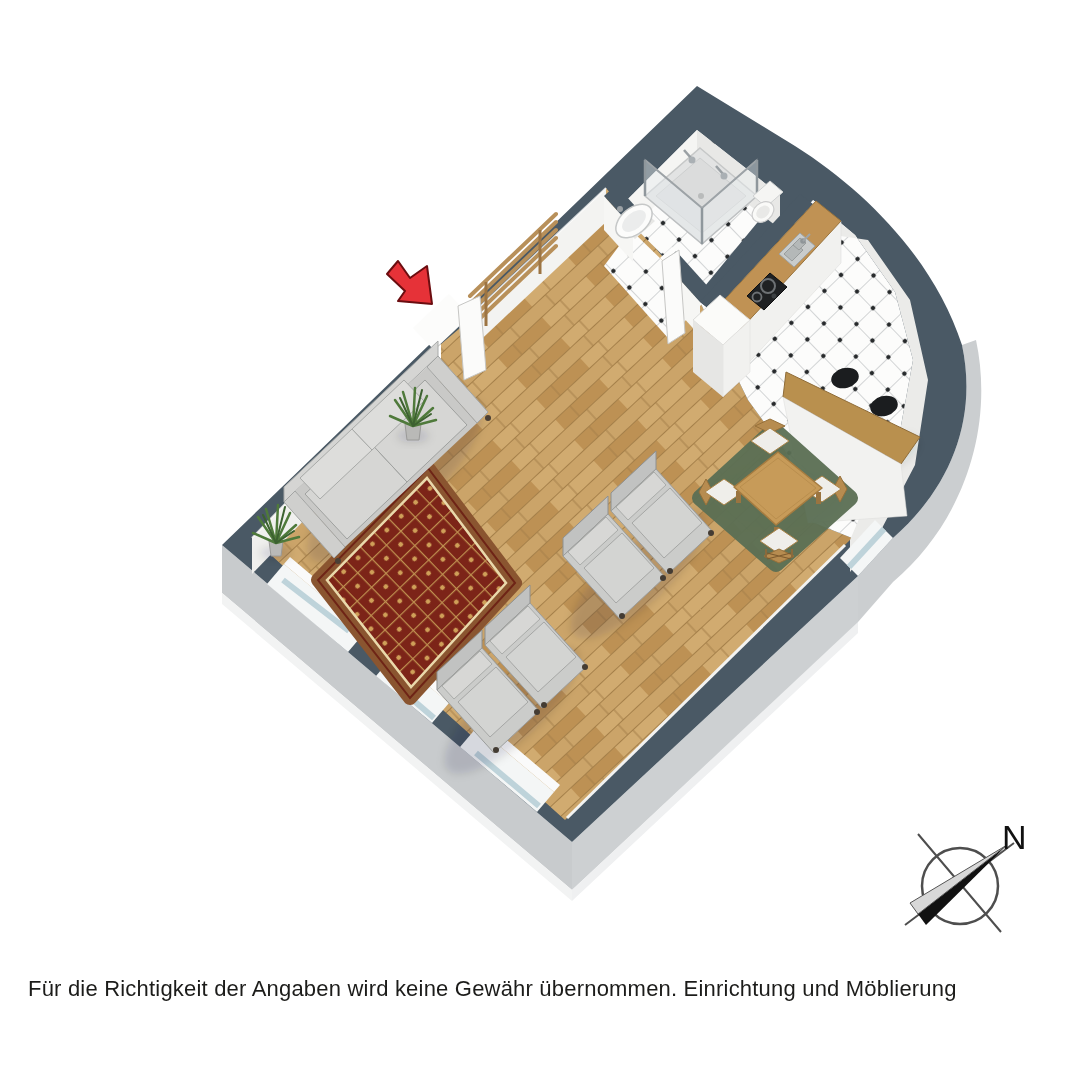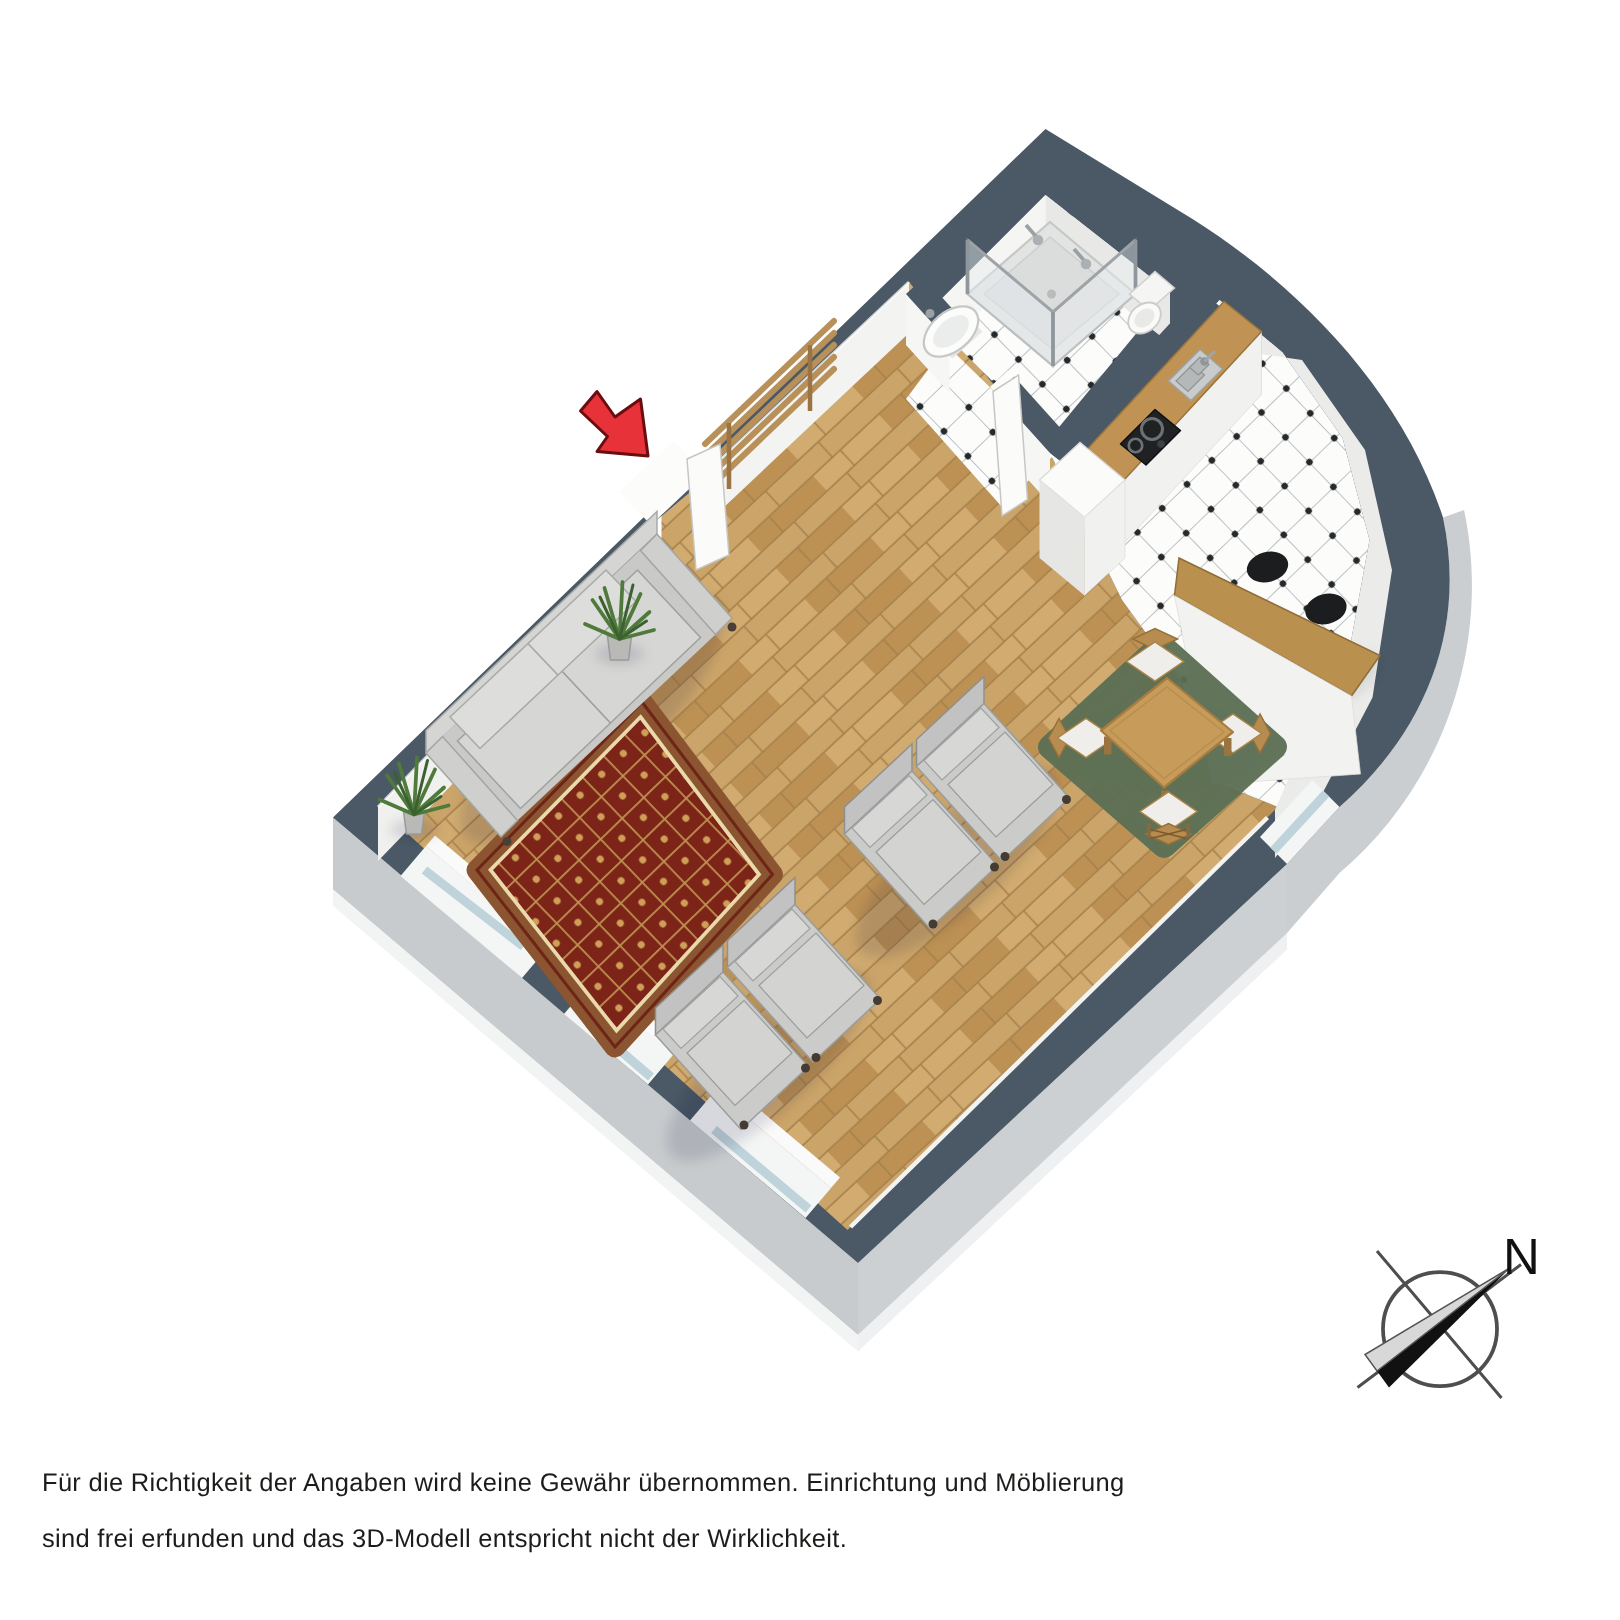--- a/index.html
+++ b/index.html
@@ -1,20 +1,20 @@
 <!DOCTYPE html>
 <html><head>
 <meta charset="utf-8">
 <style>
   html,body{margin:0;padding:0;background:#ffffff;}
   .stage{position:relative;width:1080px;height:1080px;background:#ffffff;overflow:hidden;
          font-family:"Liberation Sans", sans-serif;}
   #plan{position:absolute;left:0;top:0;width:1080px;height:1080px;}
   .disclaimer{position:absolute;left:28px;top:970px;width:1030px;color:#1c1c1a;
-              font-size:17px;line-height:37px;letter-spacing:0.2px;}
+              font-size:22px;line-height:37px;letter-spacing:0.2px;}
   .compass-n{font-size:34px;fill:#111;font-family:"Liberation Sans",sans-serif;}
 </style>
 </head>
 <body>
 
 <div class="stage">
   <svg id="plan" viewBox="0 0 1080 1080">
     <defs>
       <filter id="soft" x="-40%" y="-40%" width="180%" height="180%">
         <feGaussianBlur stdDeviation="4"></feGaussianBlur>
@@ -193,15 +193,14 @@
       <circle cx="960" cy="886" r="38" fill="none" stroke="#4e4e4e" stroke-width="2.5"></circle>
       <path d="M905,925 L1014,843 M918,834 L1001,932" stroke="#4e4e4e" stroke-width="2" fill="none"></path>
       <polygon points="1007,845 926,925 918,914" fill="#111111"></polygon>
       <polygon points="1007,845 918,914 910,903" fill="#d8d8d8" stroke="#555555" stroke-width="1"></polygon>
       <text x="1002" y="849" class="compass-n">N</text>
     </g>
   </svg>
 
   <div class="disclaimer">
     <div>Für die Richtigkeit der Angaben wird keine Gewähr übernommen. Einrichtung und Möblierung</div>
-    <div>sind frei erfunden und das 3D-Modell entspricht nicht der Wirklichkeit.</div>
   </div>
 </div>
 
 </body></html>

